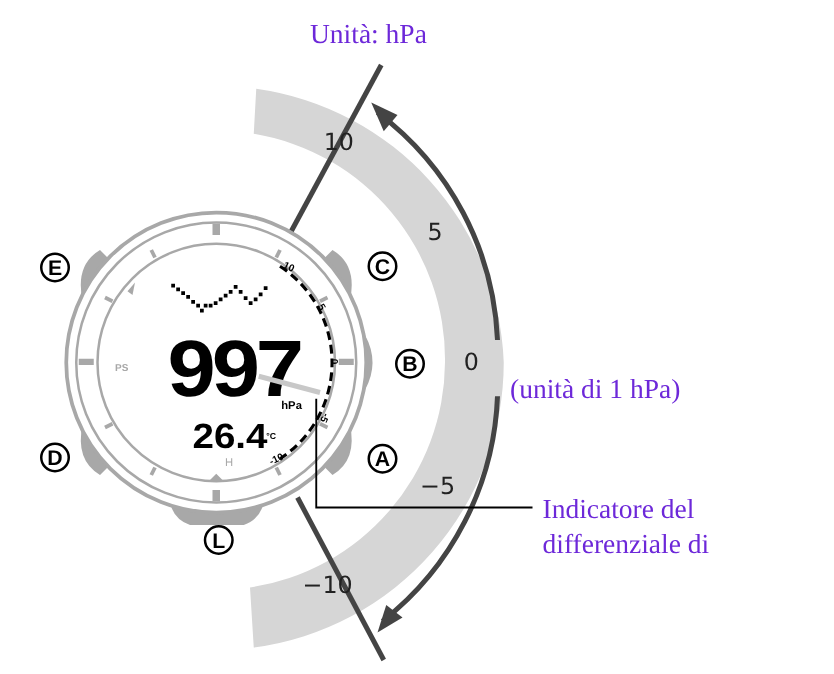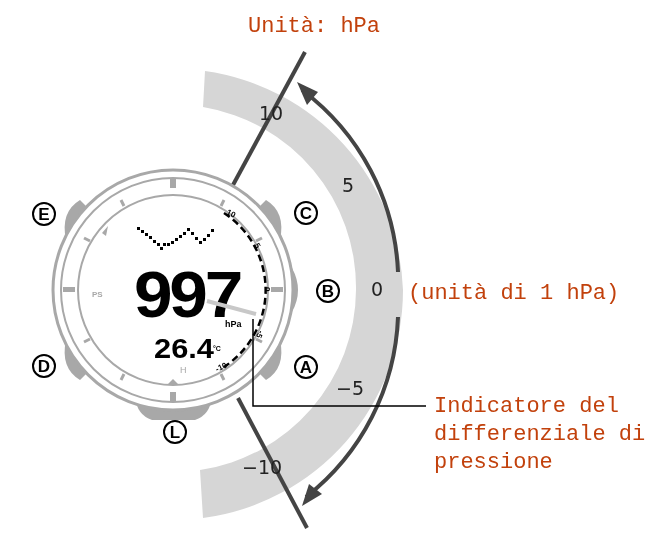--- a/index.html
+++ b/index.html
@@ -1,19 +1,19 @@
 <!DOCTYPE html>
 <html><head>
 <meta charset="utf-8">
 <style>
   html, body { margin: 0; padding: 0; background: #ffffff; }
   body { width: 667px; height: 539px; position: relative; overflow: hidden;
          font-family: "Liberation Sans", sans-serif; }
   #stage { position: absolute; left: 0; top: 0; width: 667px; height: 539px; }
-  .label { position: absolute; color: #c2410c; font-family: Liberation Mono, monospace;
+  .label { position: absolute; color: #6d28d9; font-family: Liberation Serif, serif;
            font-size: 22px; line-height: 26px; white-space: nowrap; }
   .scale-num { font-family: "DejaVu Sans", sans-serif; font-size: 19px; fill: #222; }
   .btn-letter { font-family: "Liberation Sans", sans-serif; font-weight: bold; font-size: 17px; fill: #000; }
   .lcd { font-family: "Liberation Sans", sans-serif; font-weight: bold; fill: #000; }
   .small-lcd { font-family: "Liberation Sans", sans-serif; font-weight: bold; fill: #000; }
 </style>
 </head>
 <body>
 
 <div id="stage">
@@ -138,18 +138,17 @@
       <circle cx="175" cy="432" r="11" fill="#fff" stroke="#000" stroke-width="2"></circle>
       <text class="btn-letter" x="175" y="438" text-anchor="middle">L</text>
     </g>
 
     <polyline points="253,319 253,406 426,406" fill="none" stroke="#000" stroke-width="1.5"></polyline>
   </svg>
 
   
   <div class="label" style="left:248px; top:14px; font-size:22px;">Unità: hPa</div>
 
-  <div class="label" style="left:408px; top:281px;">(unità di 1 hPa)</div>
+  <div class="label" style="left:408px; top:298px;">(unità di 1 hPa)</div>
 
   <div class="label" style="left:434px; top:394px;">Indicatore del</div>
   <div class="label" style="left:434px; top:422px;">differenziale di</div>
-  <div class="label" style="left:434px; top:450px;">pressione</div>
 </div>
 
 </body></html>

